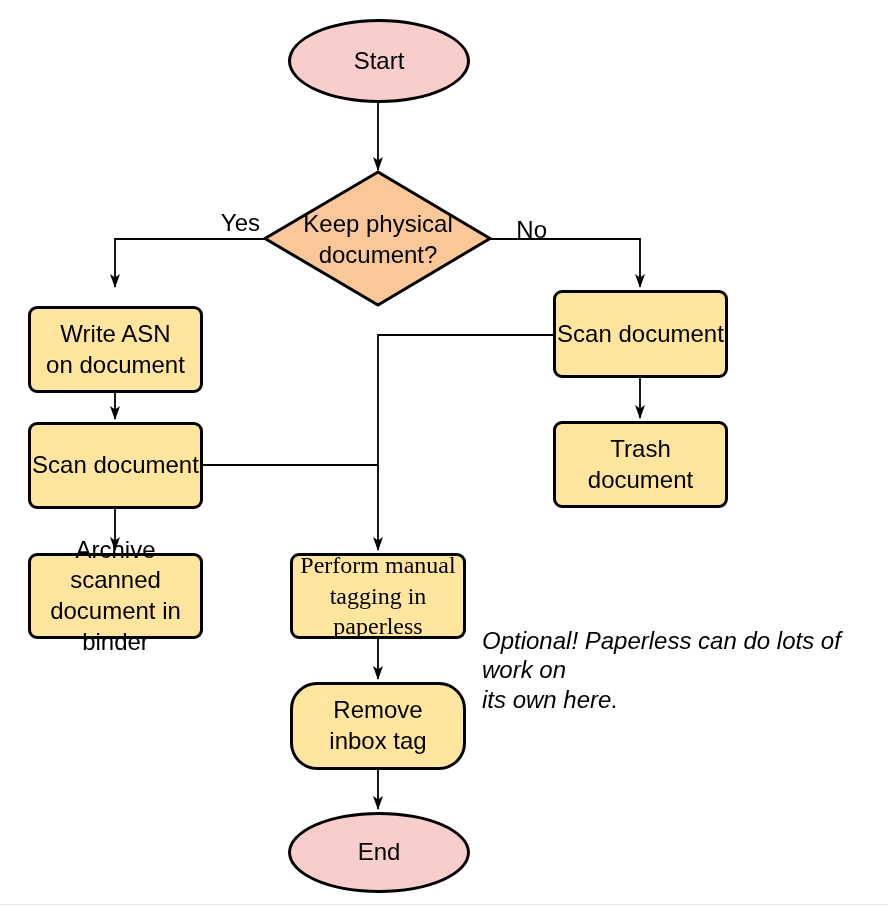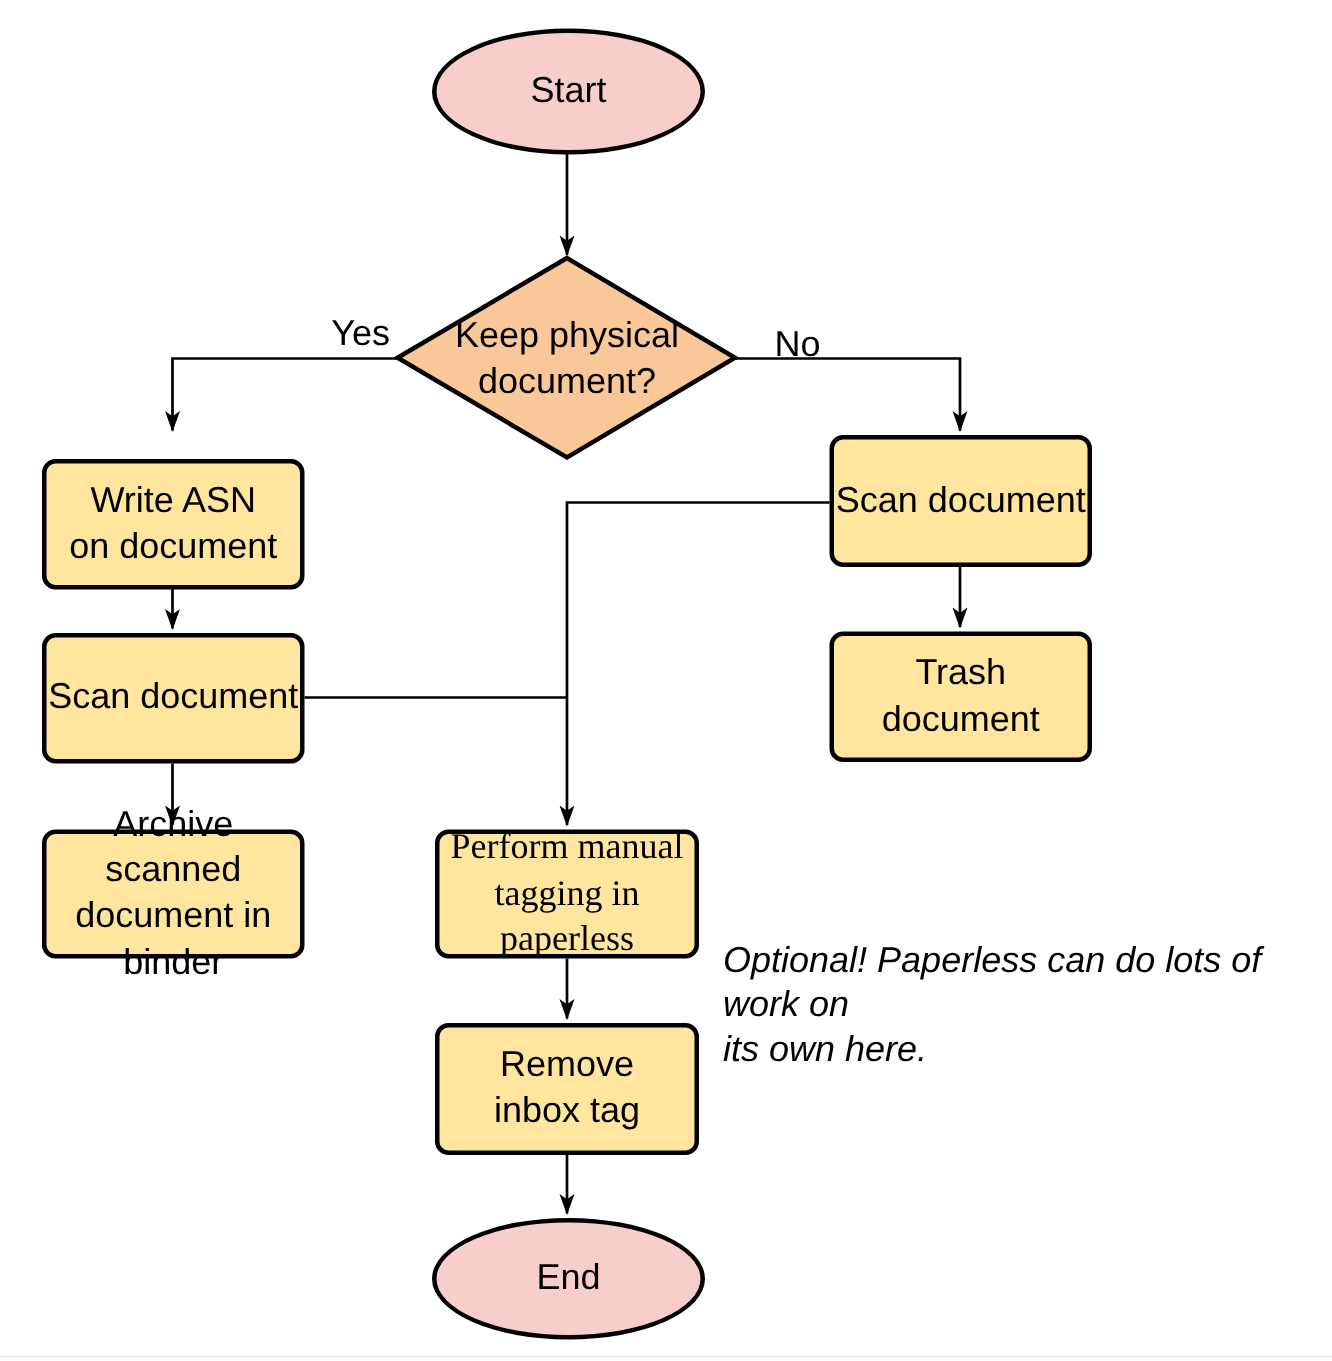--- a/index.html
+++ b/index.html
@@ -75,19 +75,19 @@
 
   <div class="node process" style="left:553px; top:421px; width:175px; height:87px;">Trash document</div>
 
   <div class="node process" style="left:290px; top:553px; width:176px; height:86px;font-family:Liberation Serif, serif;">Perform manual
 tagging in
 paperless</div>
 
   <div class="note" style="left:482px; top:592px; width:400px;margin-top:34px;">Optional! Paperless can do lots of work on
 its own here.</div>
 
-  <div class="node process" style="left:290px; top:682px; width:176px; height:88px;">Remove
+  <div class="node process" style="left:290px; top:682px; width:176px; height:88px;border-radius:27px;">Remove
 inbox tag</div>
 
   <div class="node terminal" style="left:288px; top:812px; width:182px; height:81px;">End</div>
 
   <div class="bottom-rule" style="top:904px;"></div>
 </div>
 
 </body></html>

